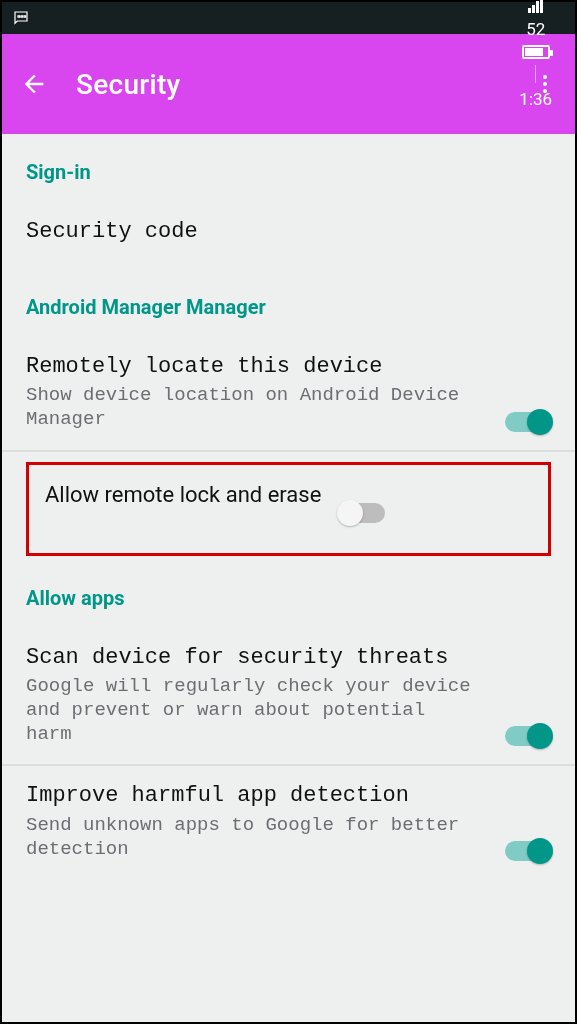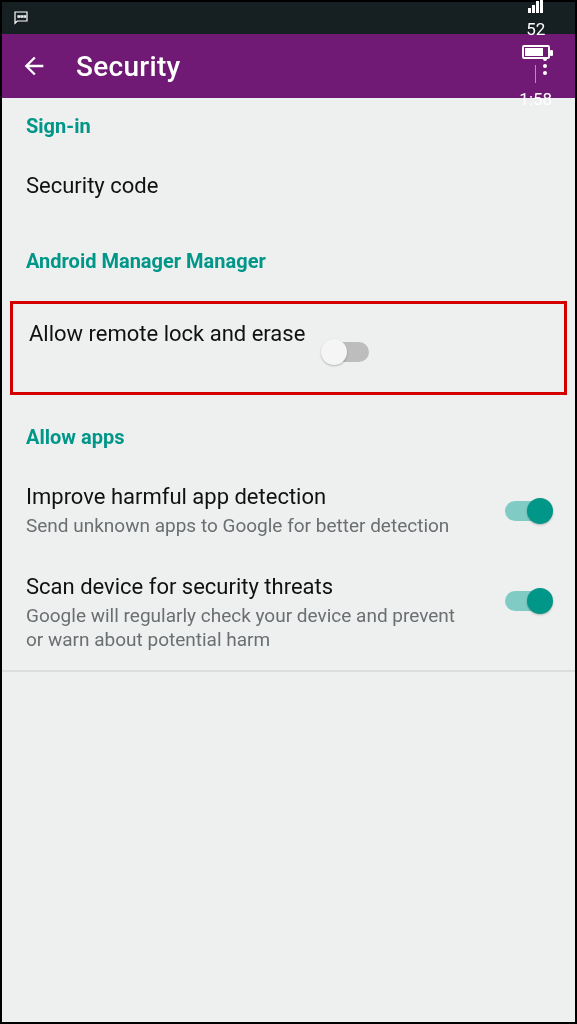--- a/index.html
+++ b/index.html
@@ -5,44 +5,44 @@
   * { margin: 0; padding: 0; box-sizing: border-box; }
   html, body { width: 577px; height: 1024px; font-family: Roboto, "Helvetica Neue", Arial, sans-serif; background: #eef0f0; overflow: hidden; }
   .phone { width: 100%; height: 100%; border: 2px solid #000; position: relative; background: #eef0f0; }
 
   .status-bar { height: 32px; background: #161f22; color: #fff; display: flex; align-items: center; padding: 0 10px; font-size: 17px; }
   .status-left { display: flex; align-items: center; gap: 6px; }
   .status-right { margin-left: auto; display: flex; align-items: center; gap: 6px; flex-direction: column; }
   .status-bar svg { fill: #fff; }
   .status-sep { width: 1px; height: 18px; background: rgba(255,255,255,0.5); margin: 0 4px; }
 
-  .app-bar { height: 64px; background: #701a75; color: #fff; display: flex; align-items: center; padding: 0 18px; }
+  .app-bar { height: 100px; background: #d946ef; color: #fff; display: flex; align-items: center; padding: 0 18px; }
   .app-bar .back { margin-right: 28px; display: flex; align-items: center; }
   .app-title { font-size: 28px; font-weight: 500; letter-spacing: 0.3px; }
   .app-bar .menu { margin-left: auto; display: flex; align-items: center; }
 
   .content { padding: 0; }
-  .section-header { color: #009688; font-weight: 700; font-size: 20px; padding: 16px 24px 18px; }
+  .section-header { color: #009688; font-weight: 700; font-size: 20px; padding: 26px 24px 18px; }
   .section-header.sm { padding-top: 30px; }
 
-  .row { padding: 16px 24px 18px; border-bottom: 1px solid transparent; display: flex; align-items: flex-start; }
+  .row { padding: 16px 24px 18px; border-bottom: 1px solid transparent; display: flex; align-items: flex-end; font-family: Liberation Mono, monospace; }
   .row.divider { border-bottom: 2px solid #dcdedd; }
   .row .txt { flex: 1; padding-right: 12px; }
   .row-title { color: #111; font-size: 22px; font-weight: 400; line-height: 1.25; }
   .row-sub { color: #6b6f72; font-size: 19px; line-height: 1.25; margin-top: 4px; }
   .toggle-col { width: 64px; display: flex; align-items: center; justify-content: flex-end; padding-top: 18px; }
 
   .switch { width: 46px; height: 20px; border-radius: 20px; position: relative; }
   .switch .knob { width: 26px; height: 26px; border-radius: 50%; position: absolute; top: -3px; box-shadow: 0 1px 2px rgba(0,0,0,0.25); }
   .switch.on { background: #80cbc4; }
   .switch.on .knob { right: -2px; background: #009688; }
   .switch.off { background: #bdbdbd; }
   .switch.off .knob { left: -2px; background: #f5f5f5; }
 
-  .highlight { border: 3px solid #d40000; margin: 10px 8px 0; padding: 16px 16px 30px; display:flex; }
+  .highlight { border: 3px solid #d40000; margin: 10px 24px 0; padding: 16px 16px 30px; display:flex; }
   .highlight .toggle-col { padding-top: 22px; }
 
   .signal-bars { display: inline-flex; align-items: flex-end; gap: 1px; height: 16px; }
   .signal-bars span { width: 3px; background: #fff; display: inline-block; }
   .signal-bars span:nth-child(1){ height:5px;} .signal-bars span:nth-child(2){ height:8px;}
   .signal-bars span:nth-child(3){ height:12px;} .signal-bars span:nth-child(4){ height:16px;}
   .battery { width: 28px; height: 14px; border: 2px solid #fff; border-radius: 2px; position: relative; display: inline-block; }
   .battery::after { content: ""; position: absolute; right:-5px; top:3px; width:3px; height:6px; background:#fff; border-radius:1px; }
   .battery .fill { position:absolute; left:1px; top:1px; bottom:1px; width:78%; background:#fff; }
 </style>
@@ -72,21 +72,21 @@
           <span></span>
           <span></span>
           <span></span>
           <span></span>
         </span>
       <span>52</span>
       <span class="battery">
           <span class="fill"></span>
         </span>
       <span class="status-sep"></span>
-      <span>1:58</span>
+      <span>1:36</span>
     </div>
   </div>
 
   <div class="app-bar">
     <span class="back">
       <svg width="28" height="28" viewBox="0 0 24 24" fill="#fff">
           <path d="M20 11H7.8l5.6-5.6L12 4l-8 8 8 8 1.4-1.4L7.8 13H20v-2z"></path>
         </svg>
     </span>
     <span class="app-title">Security</span>
@@ -104,52 +104,63 @@
     <div class="section-header">Sign-in</div>
 
     <div class="row">
       <div class="txt">
         <div class="row-title">Security code</div>
       </div>
     </div>
 
     <div class="section-header sm">Android Manager Manager</div>
 
+    <div class="row divider">
+      <div class="txt">
+        <div class="row-title">Remotely locate this device</div>
+        <div class="row-sub">Show device location on Android Device Manager</div>
+      </div>
+      <div class="toggle-col">
+        <div class="switch on">
+            <div class="knob"></div>
+          </div>
+      </div>
+    </div>
 
     <div class="highlight">
       <div class="txt">
         <div class="row-title">Allow remote lock and erase</div>
       </div>
       <div class="toggle-col">
         <div class="switch off">
             <div class="knob"></div>
           </div>
       </div>
     </div>
 
     <div class="section-header sm">Allow apps</div>
 
+    <div class="row divider">
+      <div class="txt">
+        <div class="row-title">Scan device for security threats</div>
+        <div class="row-sub">Google will regularly check your device and prevent or warn about potential harm</div>
+      </div>
+      <div class="toggle-col">
+        <div class="switch on">
+            <div class="knob"></div>
+          </div>
+      </div>
+    </div>
+
     <div class="row">
       <div class="txt">
         <div class="row-title">Improve harmful app detection</div>
         <div class="row-sub">Send unknown apps to Google for better detection</div>
       </div>
       <div class="toggle-col">
         <div class="switch on">
             <div class="knob"></div>
           </div>
       </div>
     </div>
 
-    <div class="row divider">
-      <div class="txt">
-        <div class="row-title">Scan device for security threats</div>
-        <div class="row-sub">Google will regularly check your device and prevent or warn about potential harm</div>
-      </div>
-      <div class="toggle-col">
-        <div class="switch on">
-            <div class="knob"></div>
-          </div>
-      </div>
-    </div>
-
   </div>
 </div>
 
 </body></html>

